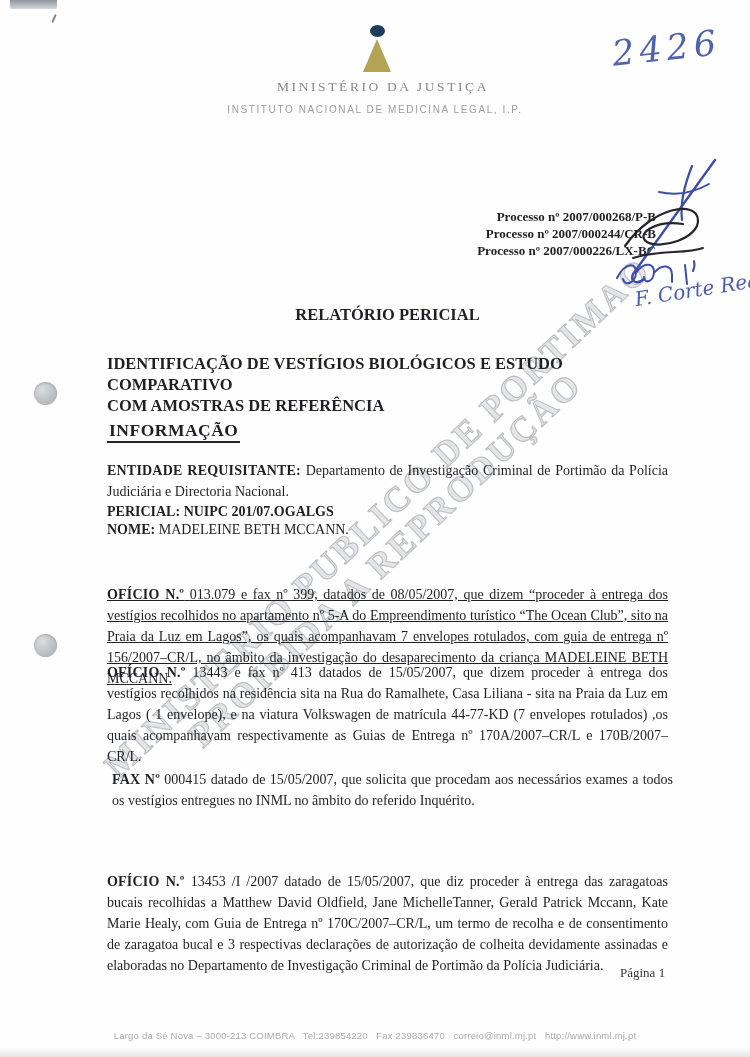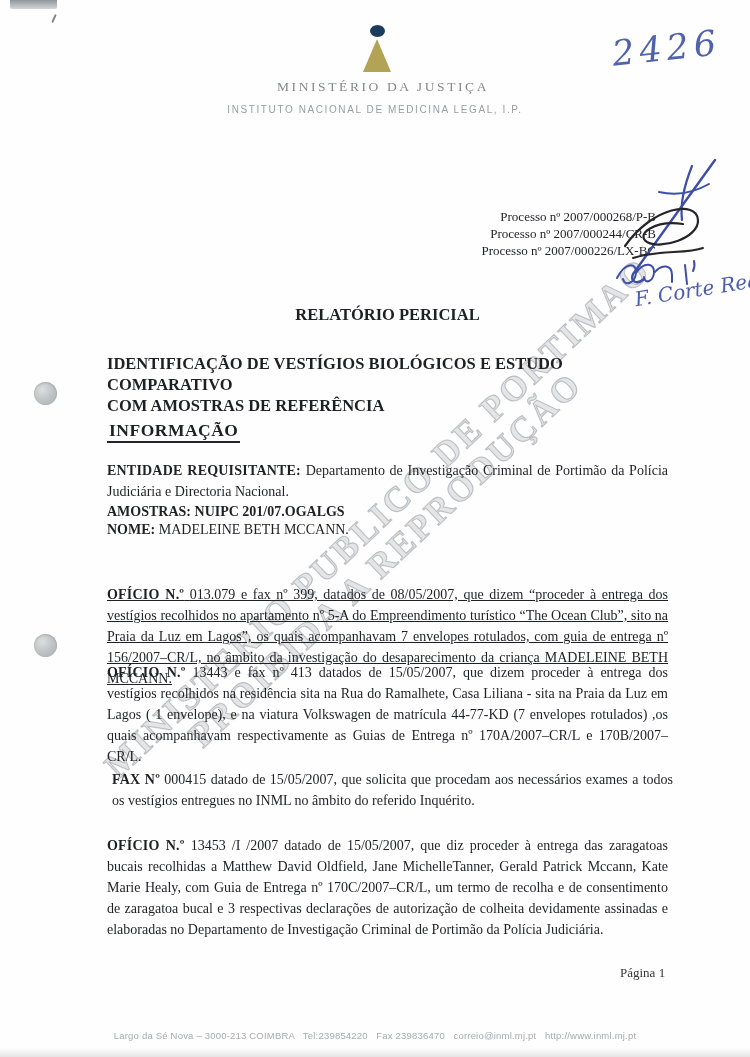--- a/index.html
+++ b/index.html
@@ -27,36 +27,36 @@
     letter-spacing:1.6px;color:#9b9ea1;font-family:"Liberation Sans",sans-serif;}
   
   .hand-num{left:612px;top:28px;font-size:35px;color:#4355a6;font-style:italic;
     letter-spacing:5px;transform:rotate(-6deg);font-family:"DejaVu Serif",serif;opacity:.92;}
   .sig-name{left:634px;top:277px;font-size:20px;color:#3a4aa6;font-style:italic;
     transform:rotate(-9deg);font-family:"DejaVu Serif",serif;white-space:nowrap;opacity:.9;}
   .sig-svg{left:595px;top:158px;width:160px;height:150px;}
   
   .col{left:107px;width:561px;}
   .dept{top:175px;text-align:center;font-weight:bold;font-size:16px;letter-spacing:.2px;}
-  .process-block{left:107px;width:549px;top:208px;text-align:right;font-weight:normal;
+  .process-block{left:107px;width:549px;top:208px;text-align:right;font-weight:bold;
     font-size:13px;line-height:17px;}
   .report-title{top:305px;text-align:center;font-weight:bold;font-size:16.5px;}
   .subject{top:353px;text-align:left;font-weight:bold;font-size:16.5px;line-height:21px;}
   .section-head{top:420px;font-weight:bold;font-size:17.5px;letter-spacing:.5px;}
   .section-head span{border-bottom:2.5px solid #23242a;padding:0 2px 1px 2px;}
   
   .body-par{font-size:14px;line-height:21px;text-align:justify;}
   .body-par b{letter-spacing:.2px;}
   .entidade{top:460px;}
   .proc-line{top:501px;font-weight:bold;font-size:14px;line-height:21px;}
   .nome-line{top:519px;font-size:14px;line-height:21px;}
   .par1{top:584px;text-decoration:underline;}
   .par2{top:662px;}
   .parfax{top:769px;padding-left:5px;}
-  .par3{top:835px;}
+  .par3{top:871px;}
   
   .wm{white-space:nowrap;font-weight:bold;font-size:35px;letter-spacing:3px;
     color:rgba(178,183,188,0.34);-webkit-text-stroke:1.1px rgba(145,151,157,0.55);
     z-index:1;font-family:"Liberation Serif",serif;}
   .wm1{left:378px;top:518px;transform:translate(-50%,-50%) rotate(-43.5deg);}
   .wm2{left:386px;top:560px;transform:translate(-50%,-50%) rotate(-43.5deg);}
   
   .punch{width:23px;height:23px;border-radius:50%;
     background:radial-gradient(circle at 36% 32%,#dcdedf 0%,#c3c6c8 45%,#a9adb0 100%);
     box-shadow:inset 0 1px 2px rgba(0,0,0,.18);}
@@ -109,21 +109,21 @@
   </div>
   <div class="abs z col section-head">
     <span>INFORMAÇÃO</span>
   </div>
 
   <div class="abs z col body-par entidade">
     <b>ENTIDADE REQUISITANTE:</b>
     <span>Departamento de Investigação Criminal de Portimão da Polícia Judiciária e Directoria Nacional.</span>
   </div>
   <div class="abs z col proc-line">
-    <span>AMOSTRAS:</span>
+    <span>PERICIAL:</span>
     <span>NUIPC 201/07.OGALGS</span>
   </div>
   <div class="abs z col nome-line">
     <b>NOME:</b>
     <span>MADELEINE BETH MCCANN.</span>
   </div>
 
   <div class="abs z col body-par par1">
     <b>OFÍCIO N.º</b>
     <span>013.079 e fax nº 399, datados de 08/05/2007, que dizem “proceder à entrega dos vestígios recolhidos no apartamento nº 5-A do Empreendimento turístico “The Ocean Club”, sito na Praia da Luz em Lagos”, os quais acompanhavam 7 envelopes rotulados, com guia de entrega nº 156/2007–CR/L, no âmbito da investigação do desaparecimento da criança MADELEINE BETH MCCANN.</span>

